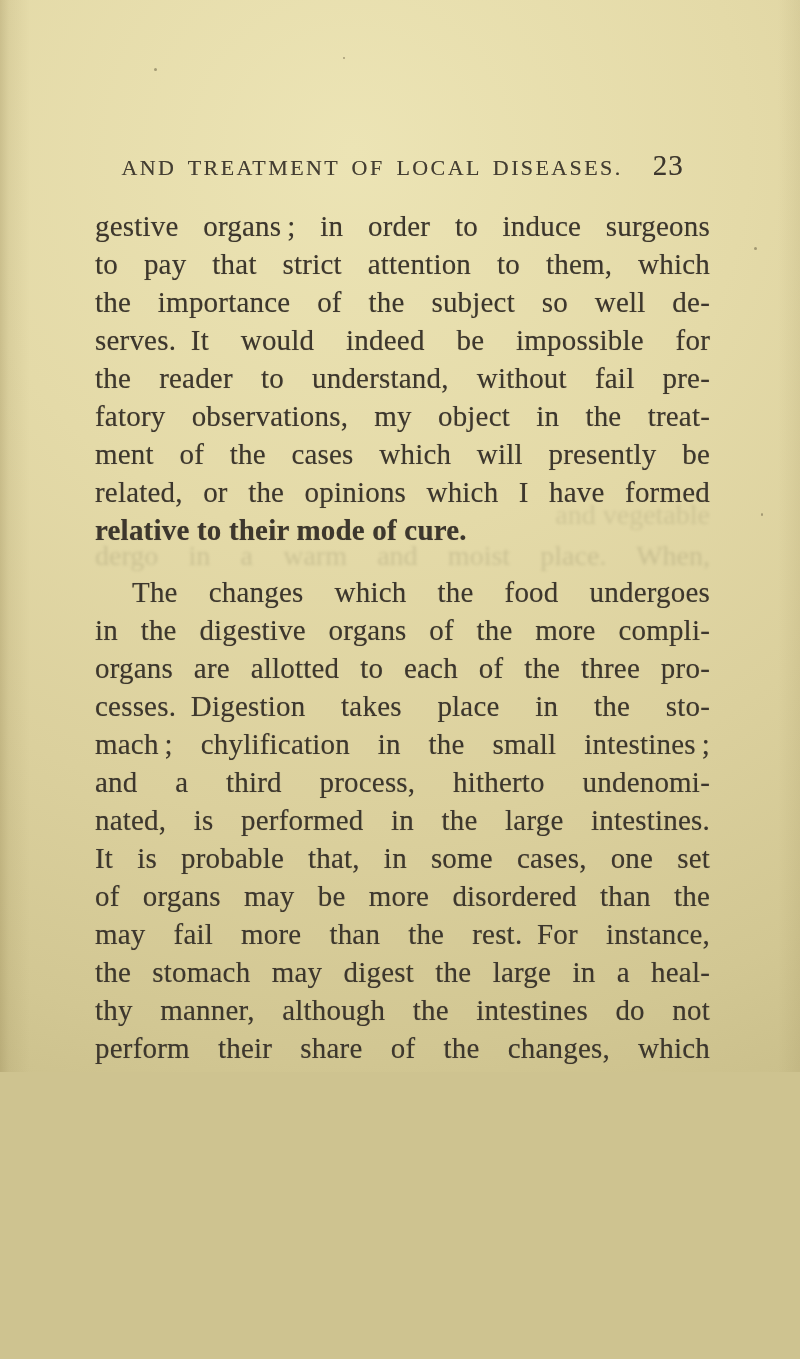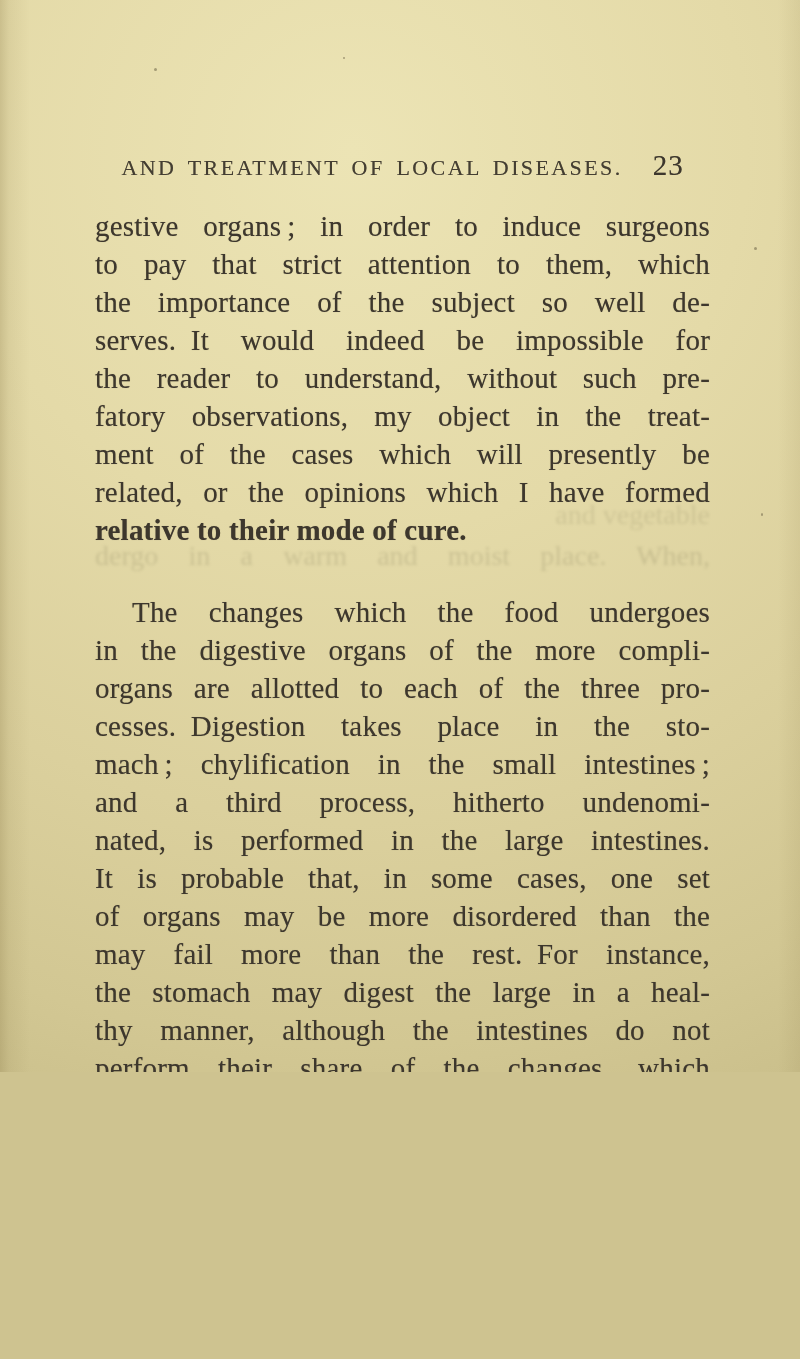--- a/index.html
+++ b/index.html
@@ -39,21 +39,21 @@
   .line {
     height: 38px; line-height: 38px;
     font-size: 29px;
     text-align: justify; text-align-last: justify;
     letter-spacing: 0.2px;
     text-shadow: 0 0 0.7px rgba(61,55,45,0.45);
     white-space: normal;
   }
   .line.last { text-align-last: left; font-weight: bold; }
   .line.indent { padding-left: 37px; }
-  .paragraph + .paragraph { margin-top: 44px; }
+  .paragraph + .paragraph { margin-top: 24px; }
   
   .signature {
     position: absolute; top: 1176px; left: 95px; width: 615px;
     text-align: center; font-size: 28px; line-height: 38px;
     word-spacing: 14px;
     transform: translateX(-16px);
     text-shadow: 0 0 0.7px rgba(61,55,45,0.45);
     margin-top: 20px;
   }
   
@@ -85,21 +85,21 @@
   <div class="ghost ghost1">and vegetable</div>
   <div class="ghost ghost2">dergo in a warm and moist place.  When,</div>
 
   <div class="body-text">
 
     <div class="paragraph">
       <div class="line">gestive organs ; in order to induce surgeons</div>
       <div class="line">to pay that strict attention to them, which</div>
       <div class="line">the importance of the subject so well de-</div>
       <div class="line">serves. It would indeed be impossible for</div>
-      <div class="line">the reader to understand, without such pre-</div>
+      <div class="line">the reader to understand, without fail pre-</div>
       <div class="line">fatory observations, my object in the treat-</div>
       <div class="line">ment of the cases which will presently be</div>
       <div class="line">related, or the opinions which I have formed</div>
       <div class="line last">relative to their mode of cure.</div>
     </div>
 
     <div class="paragraph">
       <div class="line indent">The changes which the food undergoes</div>
       <div class="line">in the digestive organs of the more compli-</div>
       <div class="line">organs are allotted to each of the three pro-</div>

